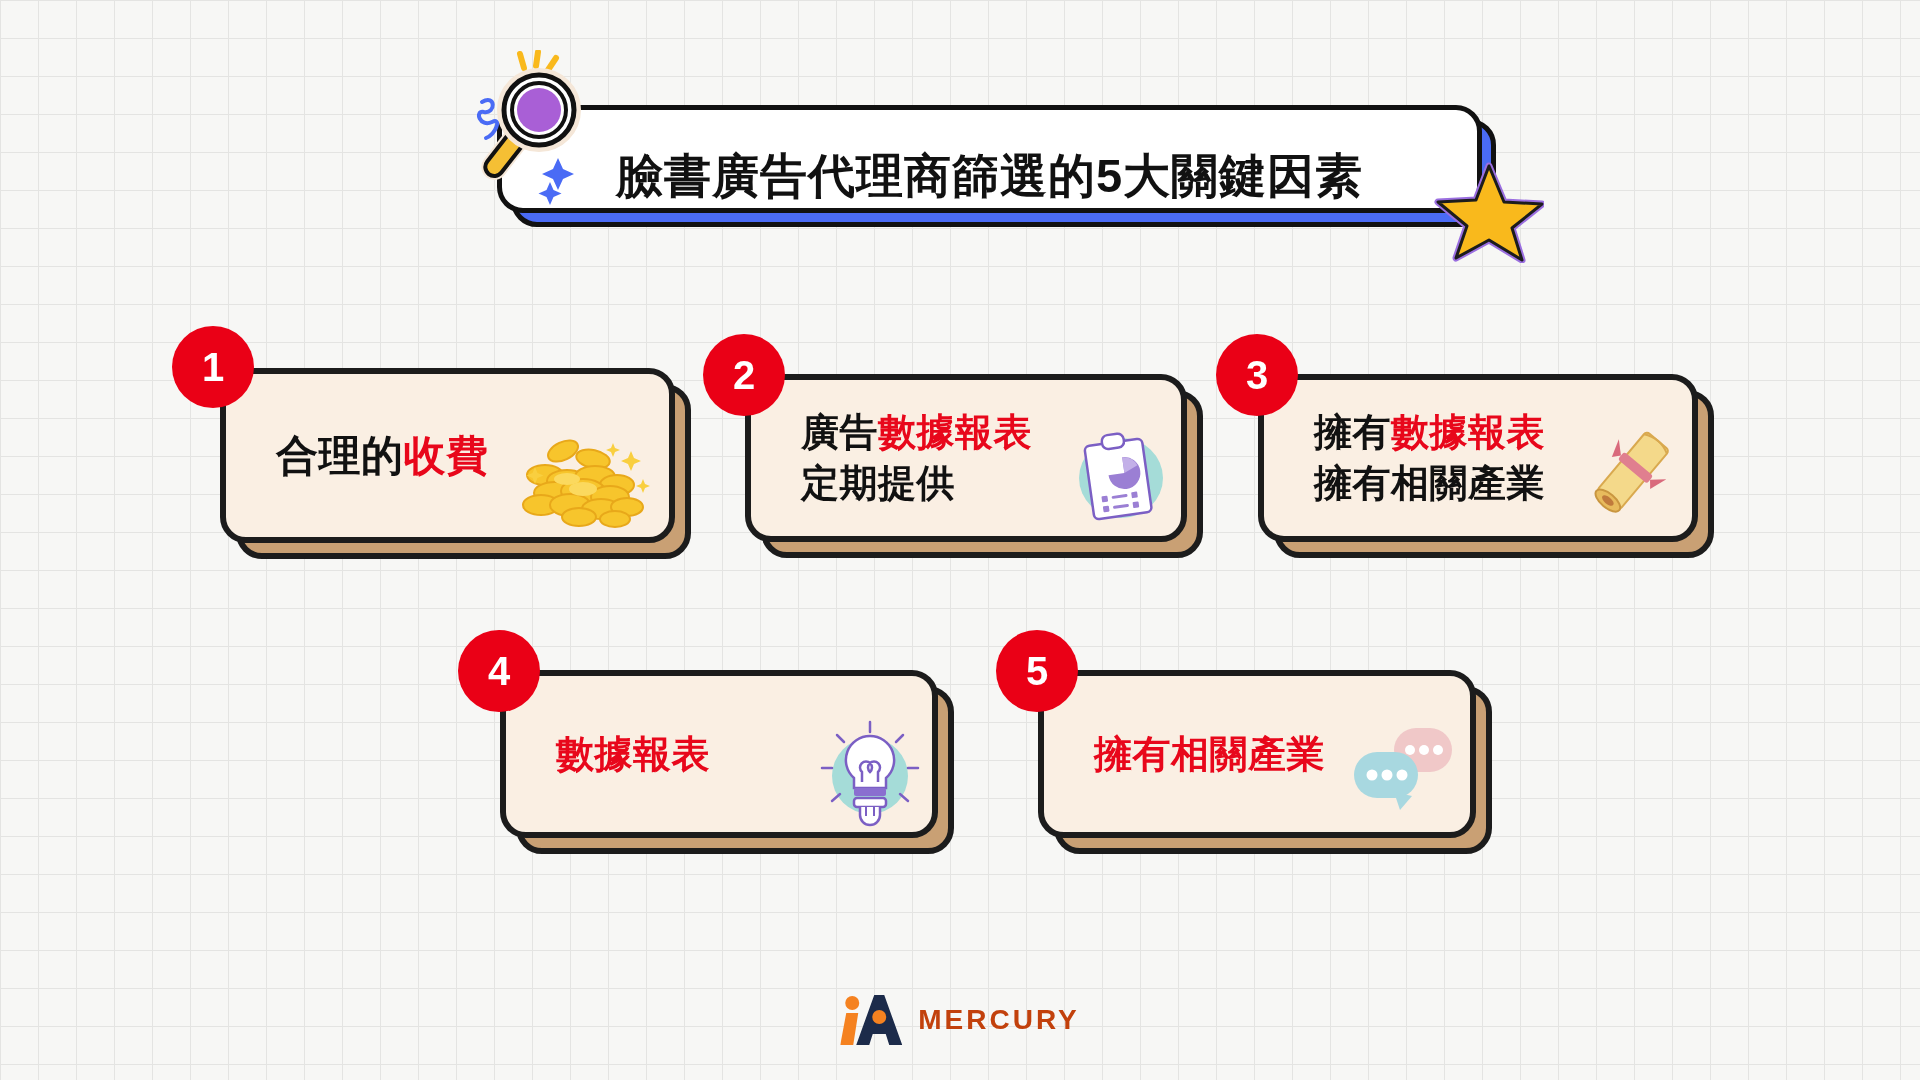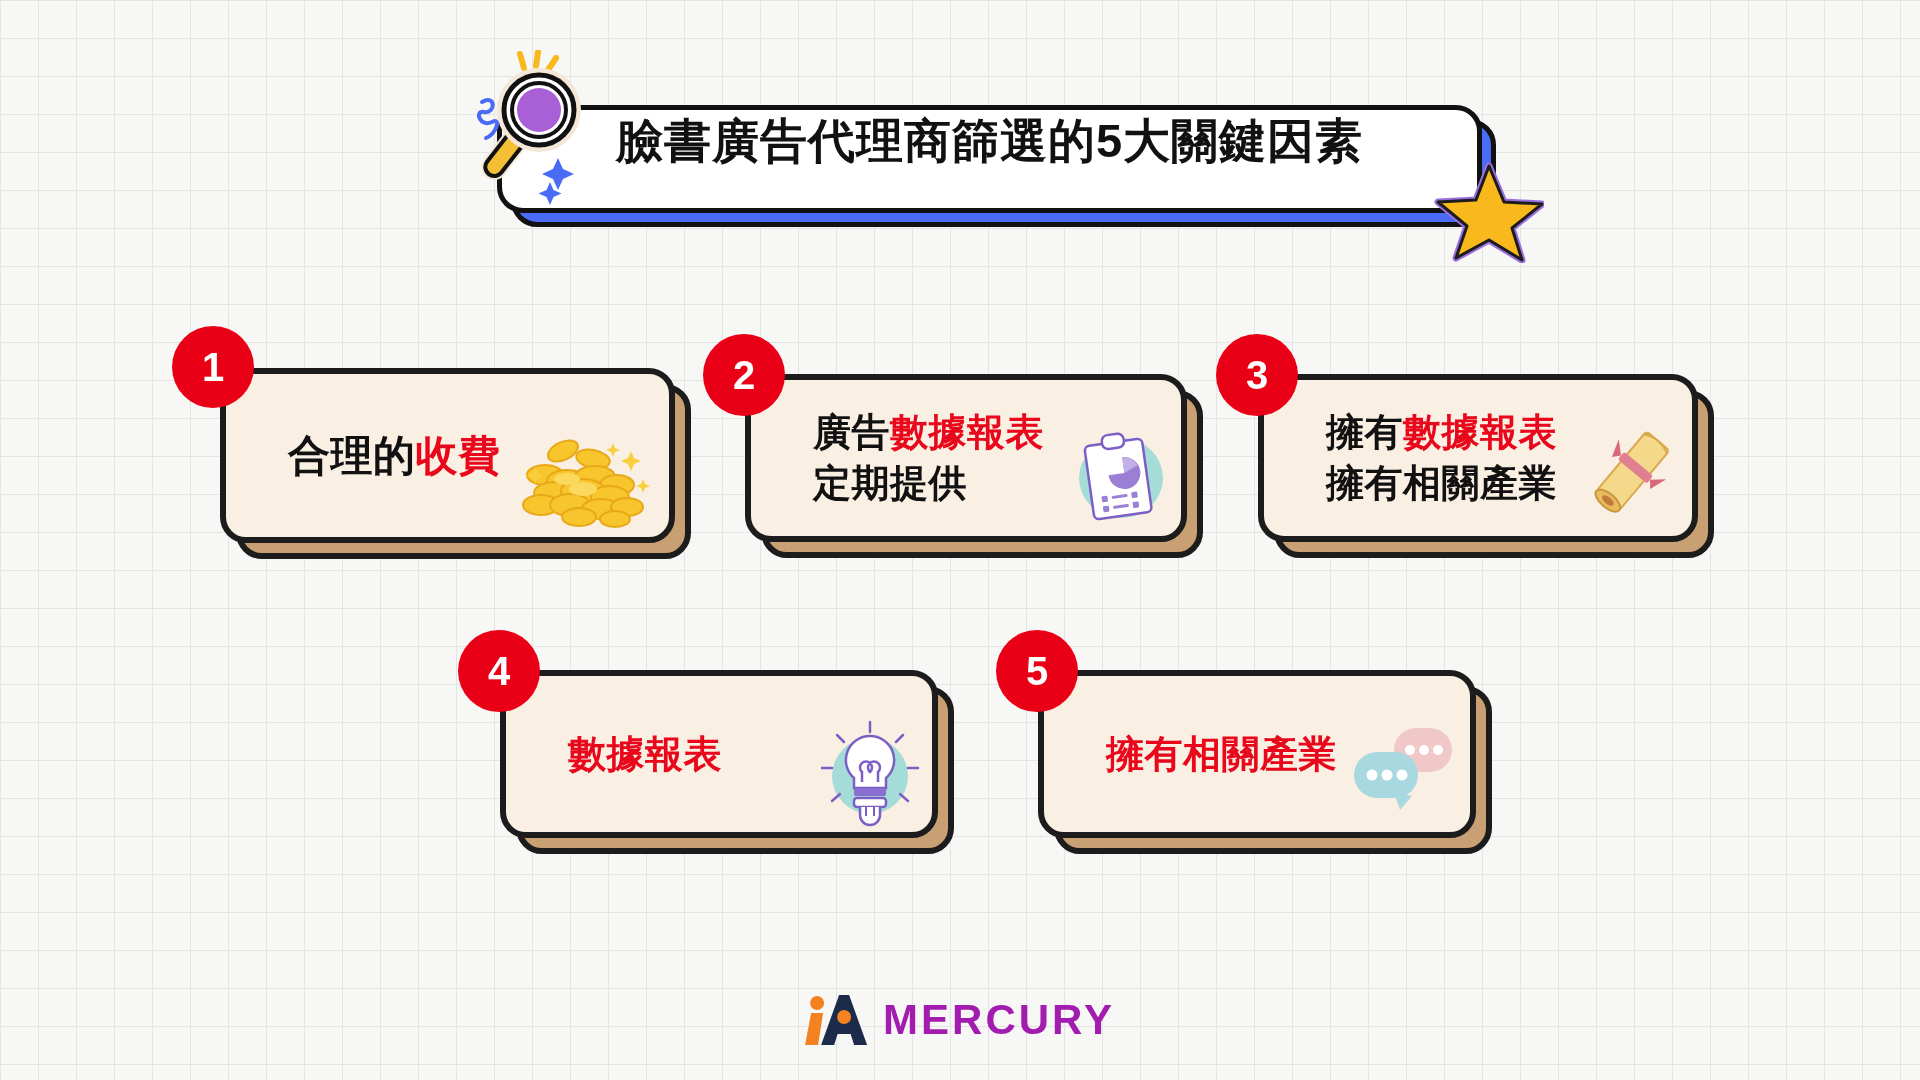--- a/index.html
+++ b/index.html
@@ -41,21 +41,21 @@
   .banner-front {
     position: absolute;
     left: 0;
     top: 0;
     width: 985px;
     height: 108px;
     background: #ffffff;
     border: 5px solid #111111;
     border-radius: 26px;
     display: flex;
-    align-items: flex-start;
+    align-items: flex-end;
     justify-content: center;
   }
   #banner-title {
     font-size: 47px;
     font-weight: bold;
     color: #111111;
     letter-spacing: 1px;
     white-space: nowrap;
     font-family: "Liberation Sans", "DejaVu Sans", sans-serif;
   }
@@ -99,21 +99,21 @@
     top: 0;
     width: 100%;
     height: 100%;
     background: #faefe3;
     border: 6px solid #1c1c1c;
     border-radius: 26px;
     overflow: hidden;
   }
   .card-text {
     position: absolute;
-    left: 62px;
+    left: 50px;
     top: 50%;
     transform: translateY(-50%);
     font-size: 38px;
     font-weight: bold;
     line-height: 1.34;
     color: #111111;
     white-space: nowrap;
     letter-spacing: 0.5px;
   }
   .card-text .hl { color: #e8071b; }
@@ -153,24 +153,24 @@
   #logo {
     position: absolute;
     left: 50%;
     transform: translateX(-50%);
     top: 995px;
     display: flex;
     align-items: center;
     gap: 16px;
   }
   #logo-text {
-    font-size: 42px;
+    font-size: 28px;
     font-weight: bold;
     letter-spacing: 3px;
-    color: #a21caf;
+    color: #c2410c;
     font-family: "Liberation Sans", "DejaVu Sans", sans-serif;
   }
 </style>
 </head>
 <body>
 
 <div id="banner-wrap">
   <div class="banner-shadow"></div>
   <div class="banner-front">
     <span id="banner-title">臉書廣告代理商篩選的5大關鍵因素</span>

